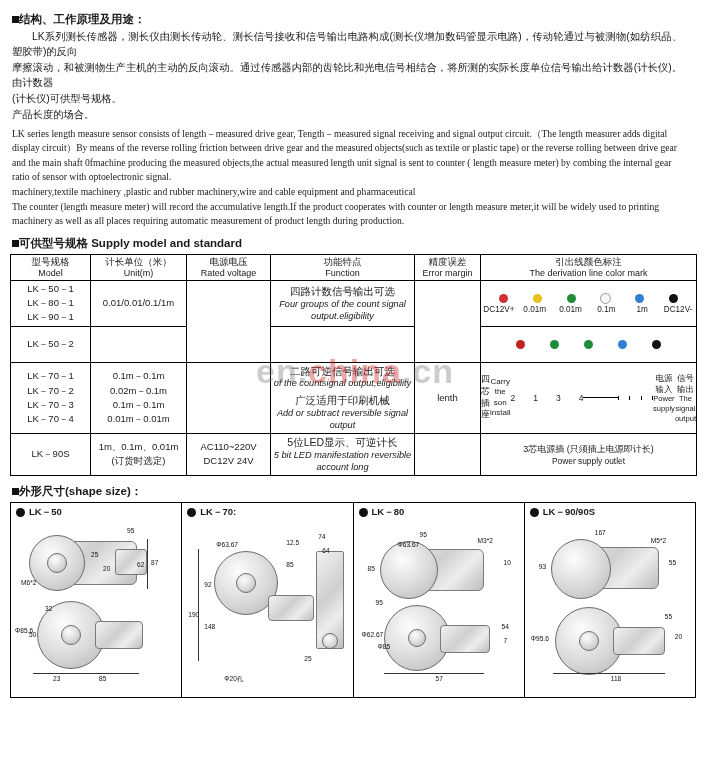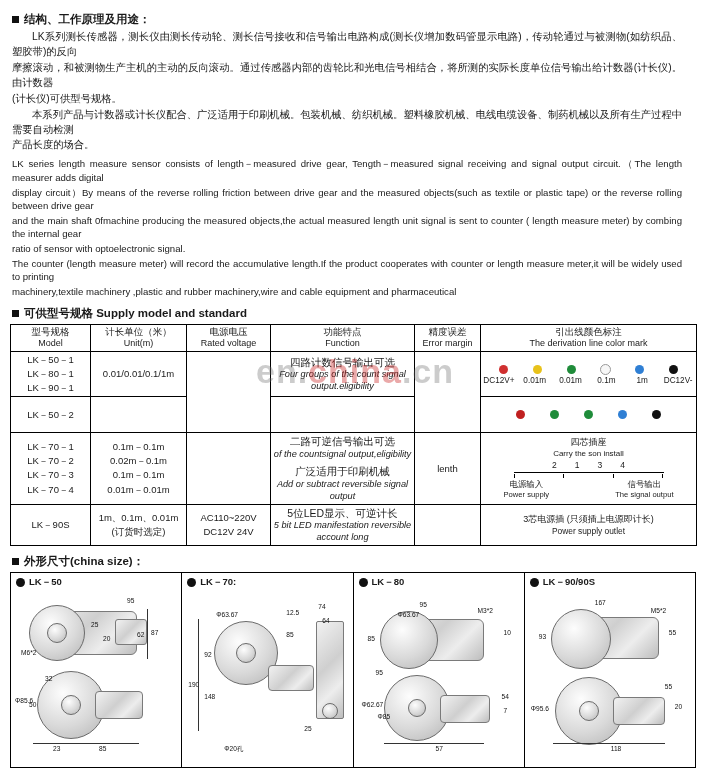--- a/index.html
+++ b/index.html
@@ -4,21 +4,21 @@
 <style>
   html,body{margin:0;padding:0;}
   body{
     width:710px;height:780px;background:#ffffff;
     font-family:"Liberation Sans",sans-serif;
     color:#1a1a1a;font-size:10px;position:relative;overflow:hidden;
   }
   .page{position:relative;width:710px;height:780px;box-sizing:border-box;padding:8px 10px;}
 
   
-  .sec-head{display:flex;align-items:center;gap:5px;font-weight:bold;font-size:11.5px;margin:4px 0 3px 2px;}
+  .sec-head{display:flex;align-items:center;font-weight:bold;font-size:11.5px;margin:4px 0 3px 2px;}
   .sq{display:inline-block;width:7px;height:7px;background:#111;}
 
   
   .para{font-size:10px;line-height:1.45;margin:0 16px 1px 0;text-align:justify;}
   .para.cn{font-size:10.3px;}
   .para.indent{text-indent:20px;}
   .para.en{font-size:9.6px;line-height:1.42;}
 
   
   table.spec{border-collapse:collapse;width:686px;margin-top:2px;table-layout:fixed;}
@@ -33,21 +33,21 @@
   .volt-cell{font-size:9.5px;line-height:1.45;}
 
   
   .dots{display:flex;justify-content:space-around;align-items:center;padding:1px 6px 0;}
   .dot{width:9px;height:9px;border-radius:50%;display:block;}
   .dotlabels{display:flex;justify-content:space-around;align-items:center;font-size:8.2px;padding-top:1px;}
   .dotlabels span{width:46px;text-align:center;}
   .dotwrap{width:46px;display:flex;justify-content:center;}
 
   
-  .son{display:flex;flex-direction:column;align-items:center;font-size:8.4px;line-height:1.3;}
+  .son{display:flex;flex-direction:row;align-items:center;font-size:8.4px;line-height:1.3;}
   .son-top{font-size:9px;}
   .pinrow{display:flex;gap:18px;font-size:8.5px;margin-top:1px;}
   .pinline{width:150px;height:1px;background:#000;margin:1px 0;}
   .pinticks{display:flex;justify-content:space-between;width:150px;}
   .pinticks i{display:block;width:1px;height:4px;background:#000;}
   .sonbottom{display:flex;justify-content:space-between;width:170px;font-size:8.4px;margin-top:1px;}
 
   
   .shape-wrap{border:1px solid #000;width:686px;height:196px;margin-top:3px;box-sizing:border-box;display:flex;}
   .shape-cell{flex:1;border-right:1px solid #000;position:relative;box-sizing:border-box;}
@@ -74,31 +74,31 @@
 
   <div class="sec-head">
     <span class="sq"></span>
     <span>结构、工作原理及用途：</span>
   </div>
 
   <div style="margin:0 2px;">
     <p class="para cn indent">LK系列测长传感器，测长仪由测长传动轮、测长信号接收和信号输出电路构成(测长仪增加数码管显示电路)，传动轮通过与被测物(如纺织品、塑胶带)的反向</p>
     <p class="para cn">摩擦滚动，和被测物生产主机的主动的反向滚动。通过传感器内部的齿轮比和光电信号相结合，将所测的实际长度单位信号输出给计数器(计长仪)。由计数器</p>
     <p class="para cn">(计长仪)可供型号规格。</p>
-    <p class="para cn indent">本系列产品与计数器或计长仪配合、广泛适用于印刷机械。包装机械、纺织机械。塑料橡胶机械、电线电缆设备、制药机械以及所有生产过程中需要自动检测</p>
     <p class="para cn">产品长度的场合。</p>
   </div>
 
-  <div style="margin:4px 2px 0;">
+  <div style="margin:4px 2px 0;font-family:Liberation Serif, serif;">
     <p class="para en">LK series length measure sensor consists of length－measured drive gear, Tength－measured signal receiving and signal output circuit.（The length measurer adds digital</p>
     <p class="para en">display circuit）By means of the reverse rolling friction between drive gear and the measured objects(such as textile or plastic tape) or the reverse rolling between drive gear</p>
     <p class="para en">and the main shaft 0fmachine producing the measured objects,the actual  measured length unit signal is sent to counter ( length measure meter) by combing the internal gear</p>
     <p class="para en">ratio of sensor with optoelectronic signal.</p>
+    <p class="para en">machinery,textile machinery ,plastic and rubber machinery,wire and cable equipment and pharmaceutical</p>
     <p class="para en">The counter (length measure meter) will record the accumulative length.If the product cooperates with counter or length measure meter,it will be widely used to printing</p>
-    <p class="para en">machinery,textile machinery ,plastic and rubber machinery,wire and cable equipment and pharmaceutical</p>
+    <p class="para en">machinery as well as all places requiring automatic measurement of product  length during production.</p>
   </div>
 
   <div class="sec-head" style="margin-top:8px;">
     <span class="sq"></span>
     <span>可供型号规格 Supply model and standard</span>
   </div>
 
   <table class="spec">
     <colgroup>
       <col style="width:80px">
@@ -278,21 +278,21 @@
         <td>
           <div style="font-size:9px">3芯电源插 (只须插上电源即计长)</div>
           <div style="font-size:8.4px">Power supply outlet</div>
         </td>
       </tr>
     </tbody>
   </table>
 
   <div class="sec-head" style="margin-top:8px;">
     <span class="sq"></span>
-    <span>外形尺寸(china size)：</span>
+    <span>外形尺寸(shape size)：</span>
   </div>
 
   <div class="shape-wrap">
 
     <div class="shape-cell">
       <div class="shape-title">
         <span class="bullet"></span>
         <span>LK－50</span>
       </div>
       <div class="dwg gearbody" style="left:26px;top:38px;width:98px;height:42px;border-radius:6px;"></div>

